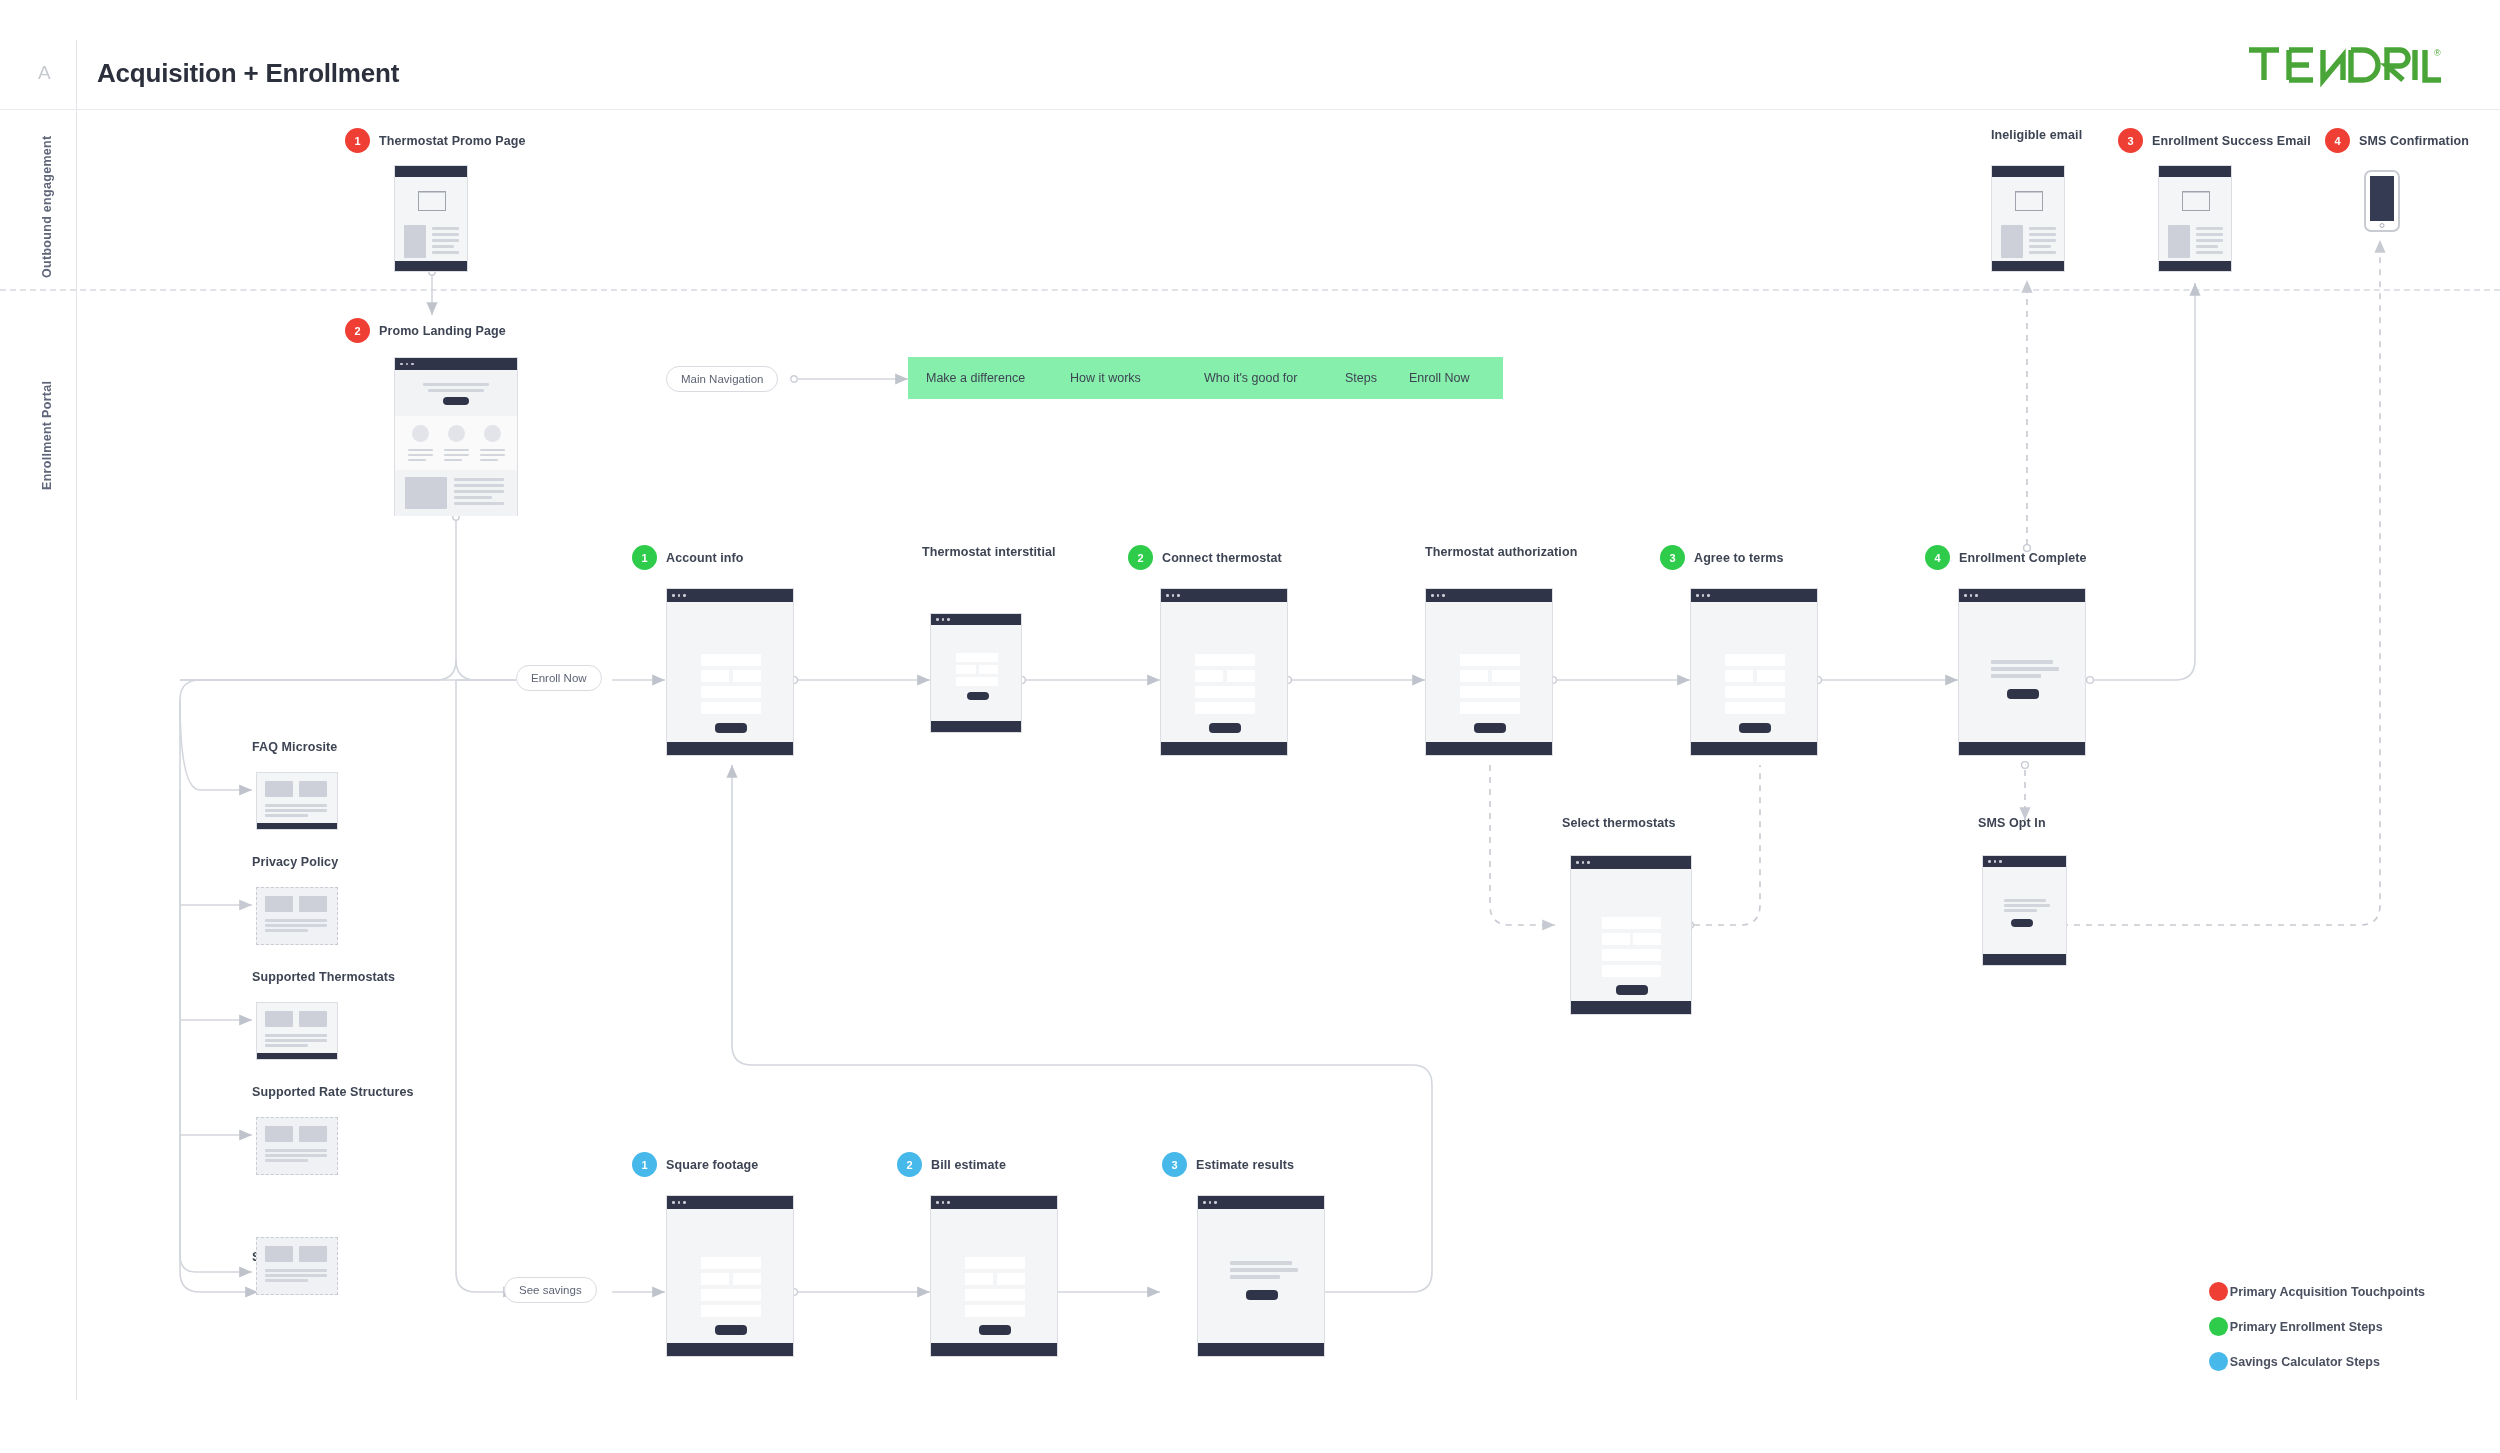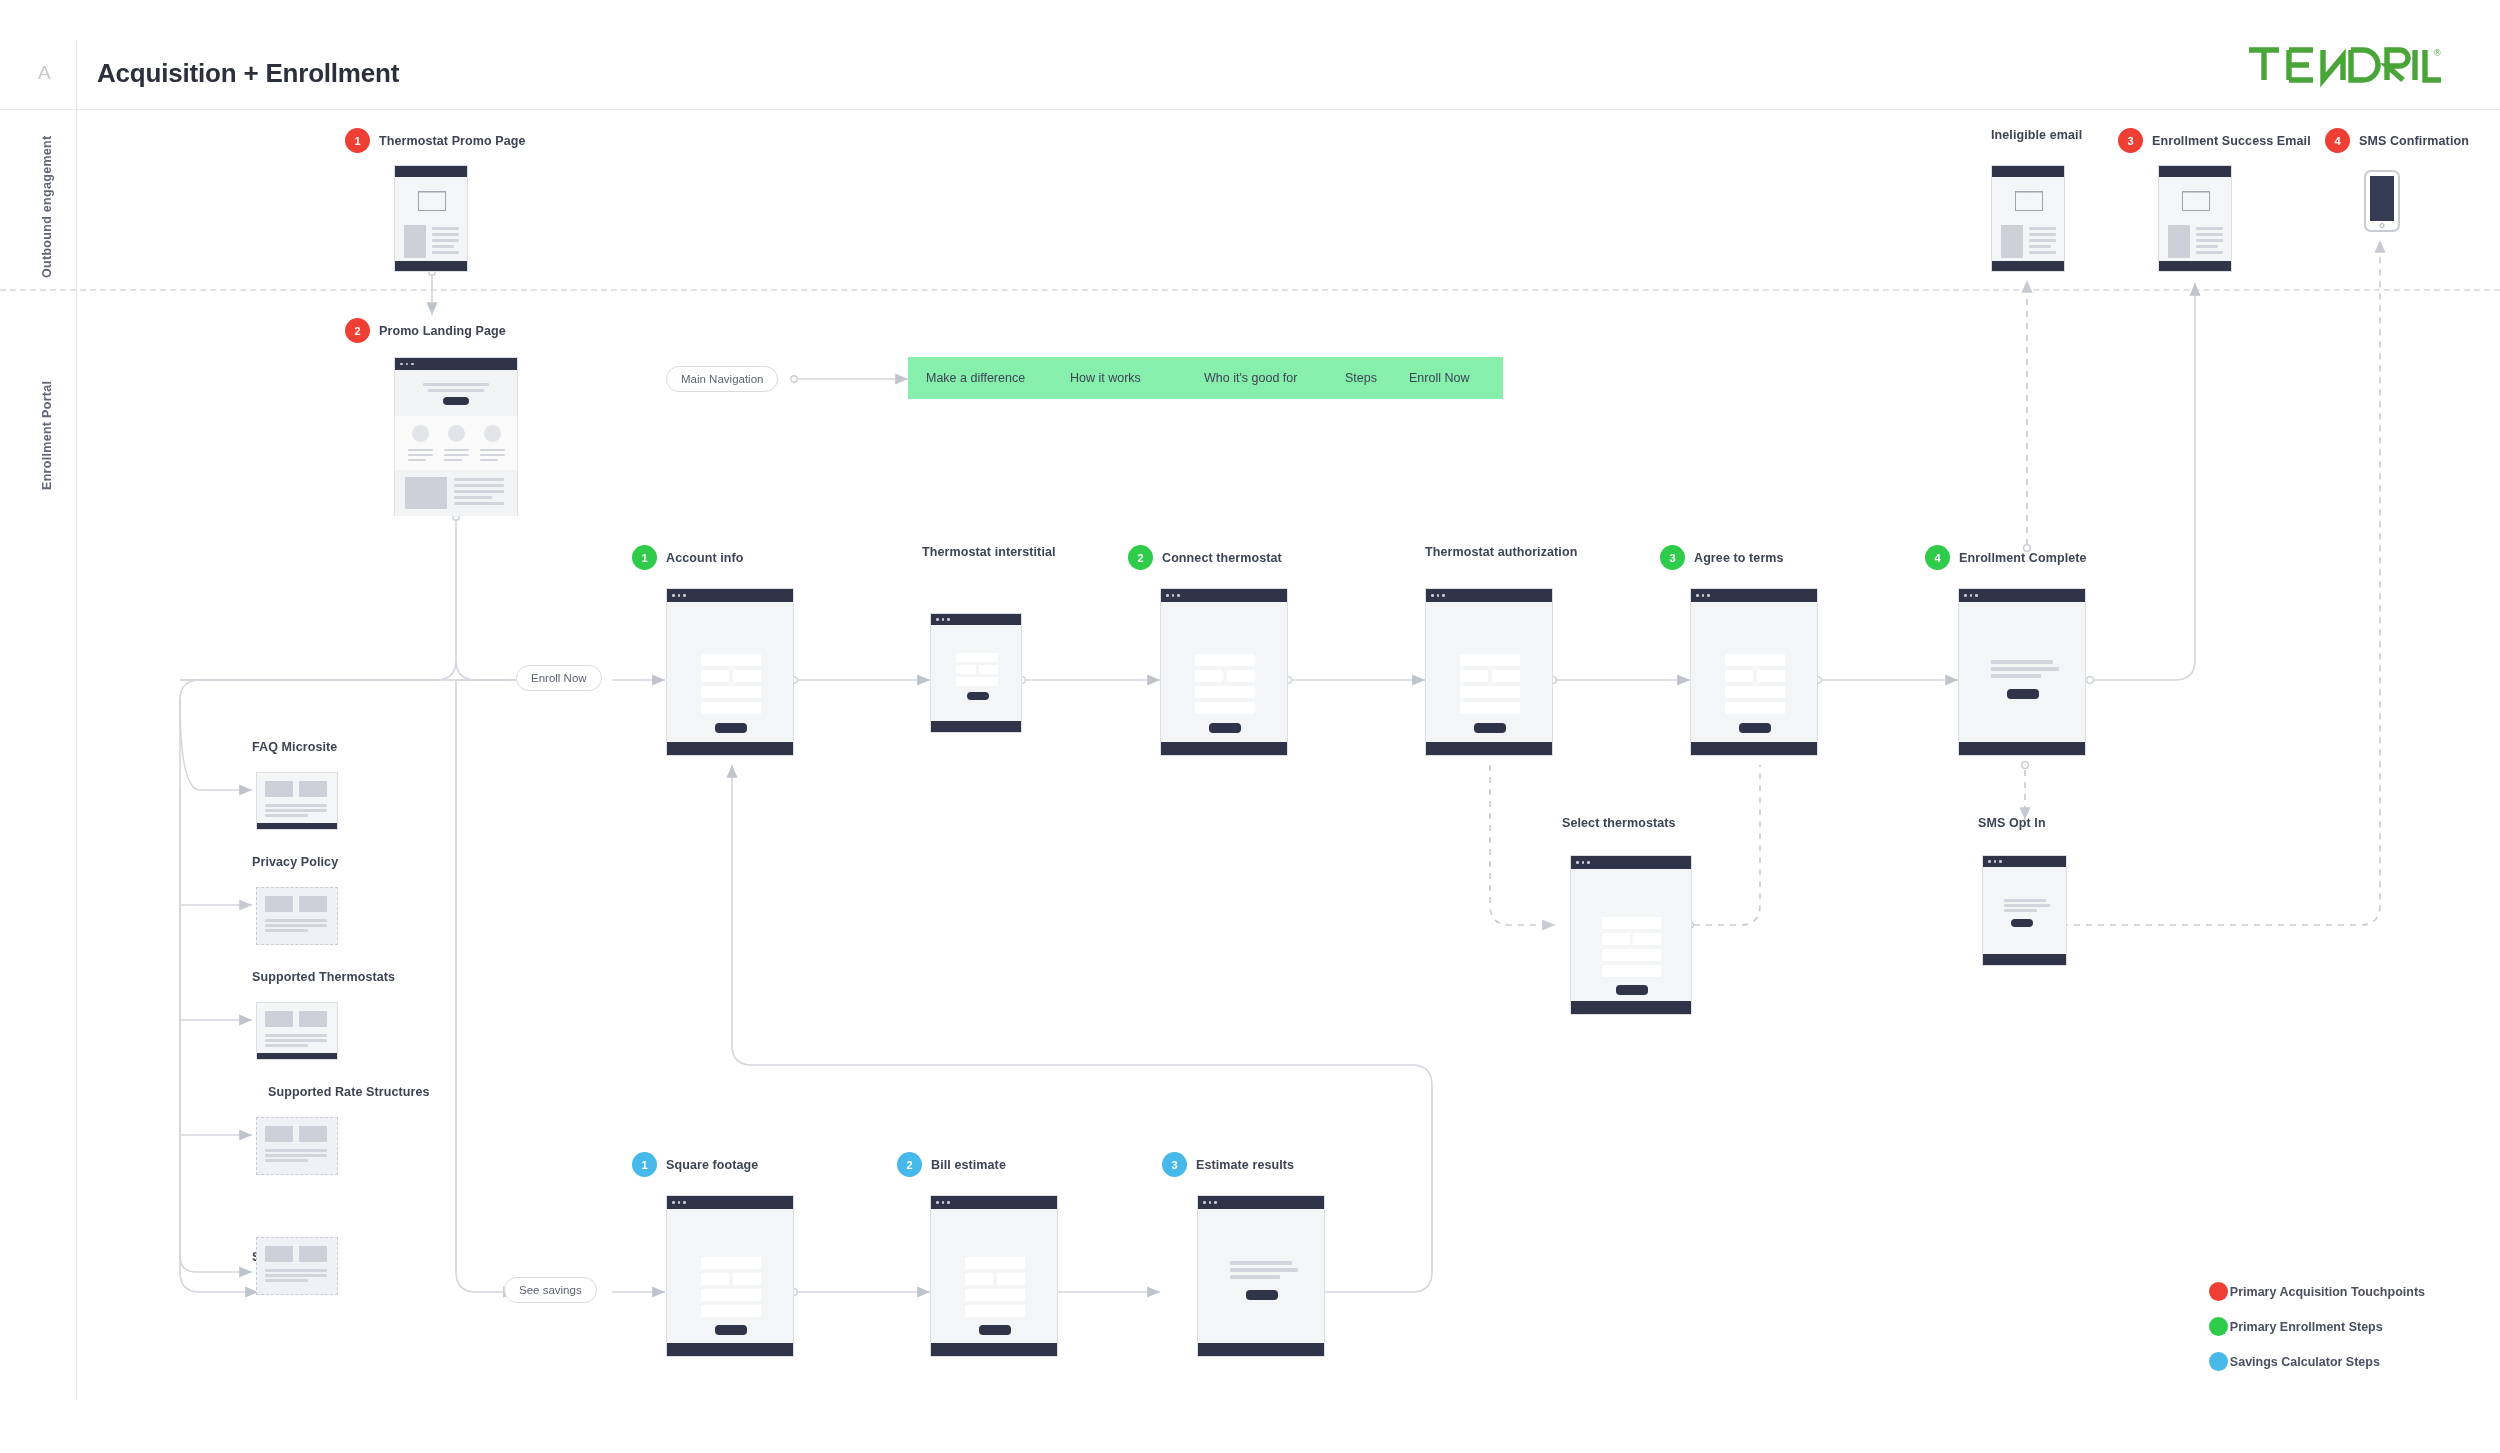--- a/index.html
+++ b/index.html
@@ -502,21 +502,21 @@
   <div class="wf-body">
     <div class="blk" style="left:8px;top:8px;width:28px;height:16px;"></div>
     <div class="blk" style="left:42px;top:8px;width:28px;height:16px;"></div>
     <div class="ln" style="left:8px;top:31px;width:62px;height:2.6px;"></div>
     <div class="ln" style="left:8px;top:36px;width:62px;height:2.6px;"></div>
     <div class="ln" style="left:8px;top:41px;width:43px;height:2.6px;"></div>
   </div>
   <div class="wf-foot" style="height:6px"></div>
 </div>
 
-<div class="node-head" style="left:268px;top:1085px;">
+<div class="node-head" style="left:252px;top:1085px;">
   <span class="node-title">Supported Rate Structures</span>
 </div>
 <div class="wf dashed" style="left:256px;top:1117px;width:82px;height:58px;">
   <div class="wf-body" style="background:transparent">
     <div class="blk" style="left:8px;top:8px;width:28px;height:16px;"></div>
     <div class="blk" style="left:42px;top:8px;width:28px;height:16px;"></div>
     <div class="ln" style="left:8px;top:31px;width:62px;height:2.6px;"></div>
     <div class="ln" style="left:8px;top:36px;width:62px;height:2.6px;"></div>
     <div class="ln" style="left:8px;top:41px;width:43px;height:2.6px;"></div>
   </div>

